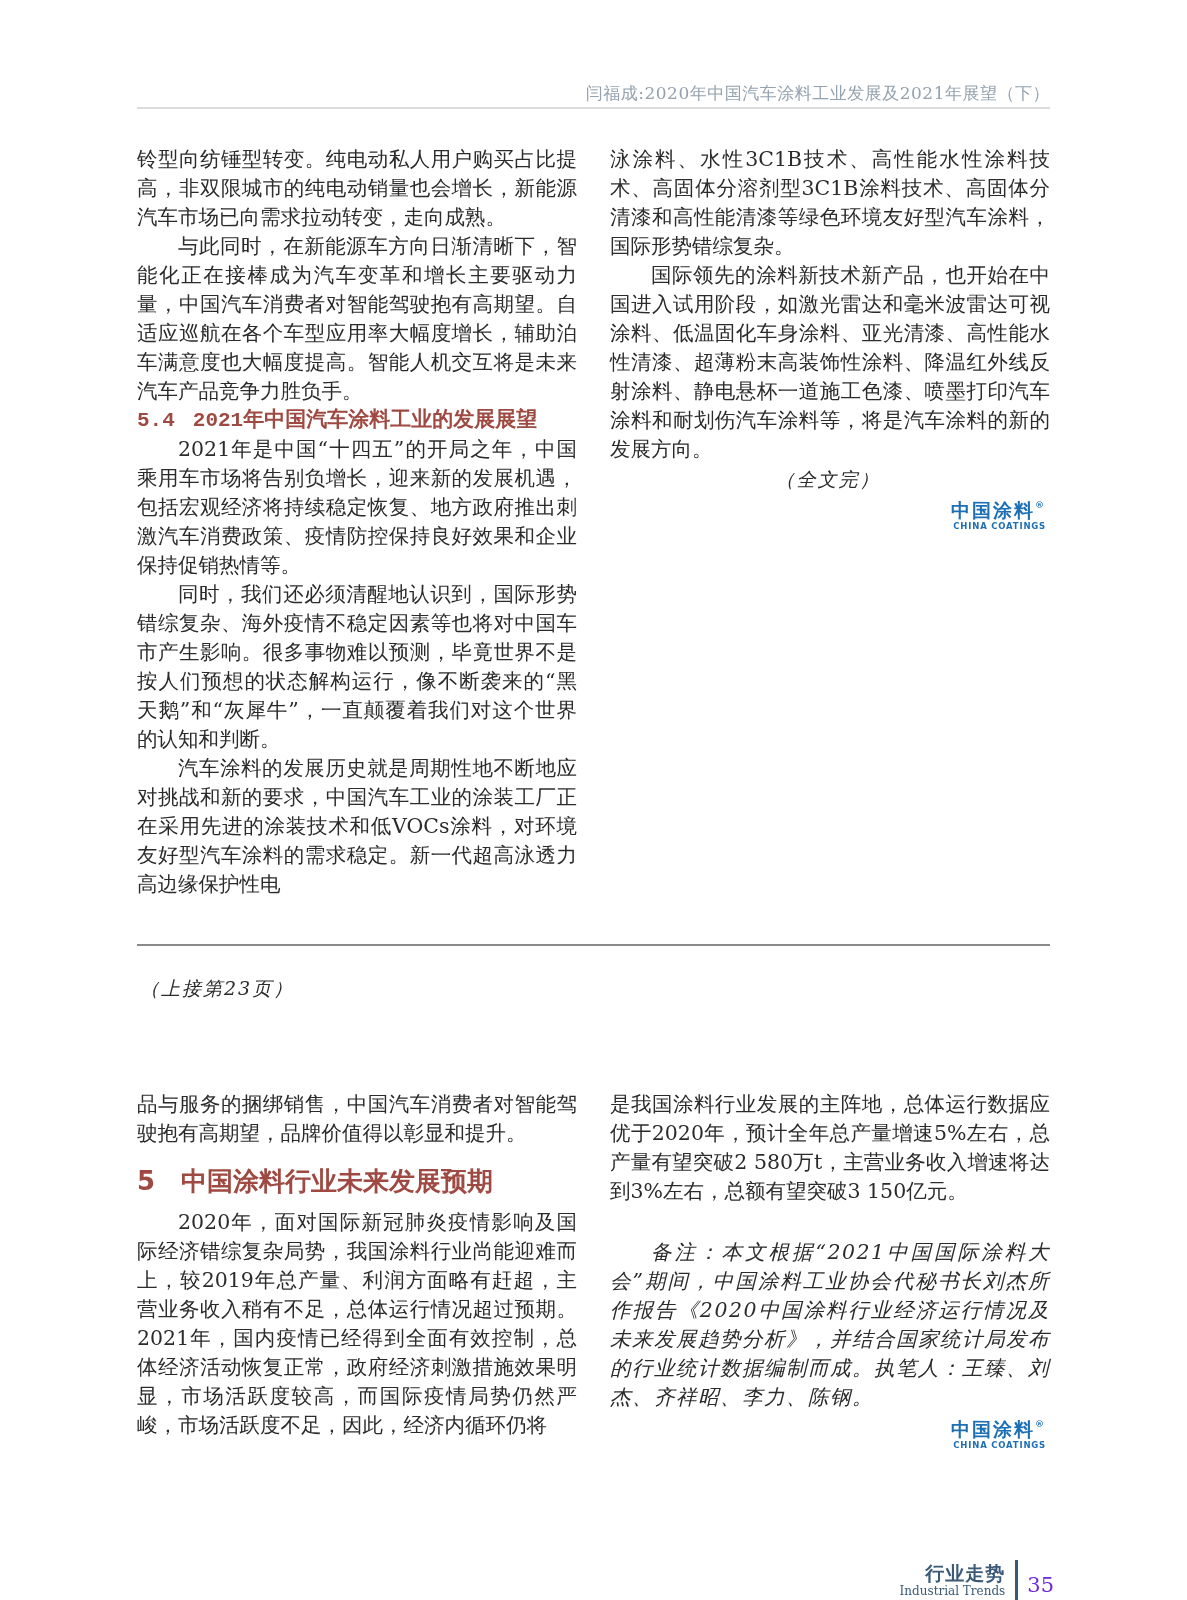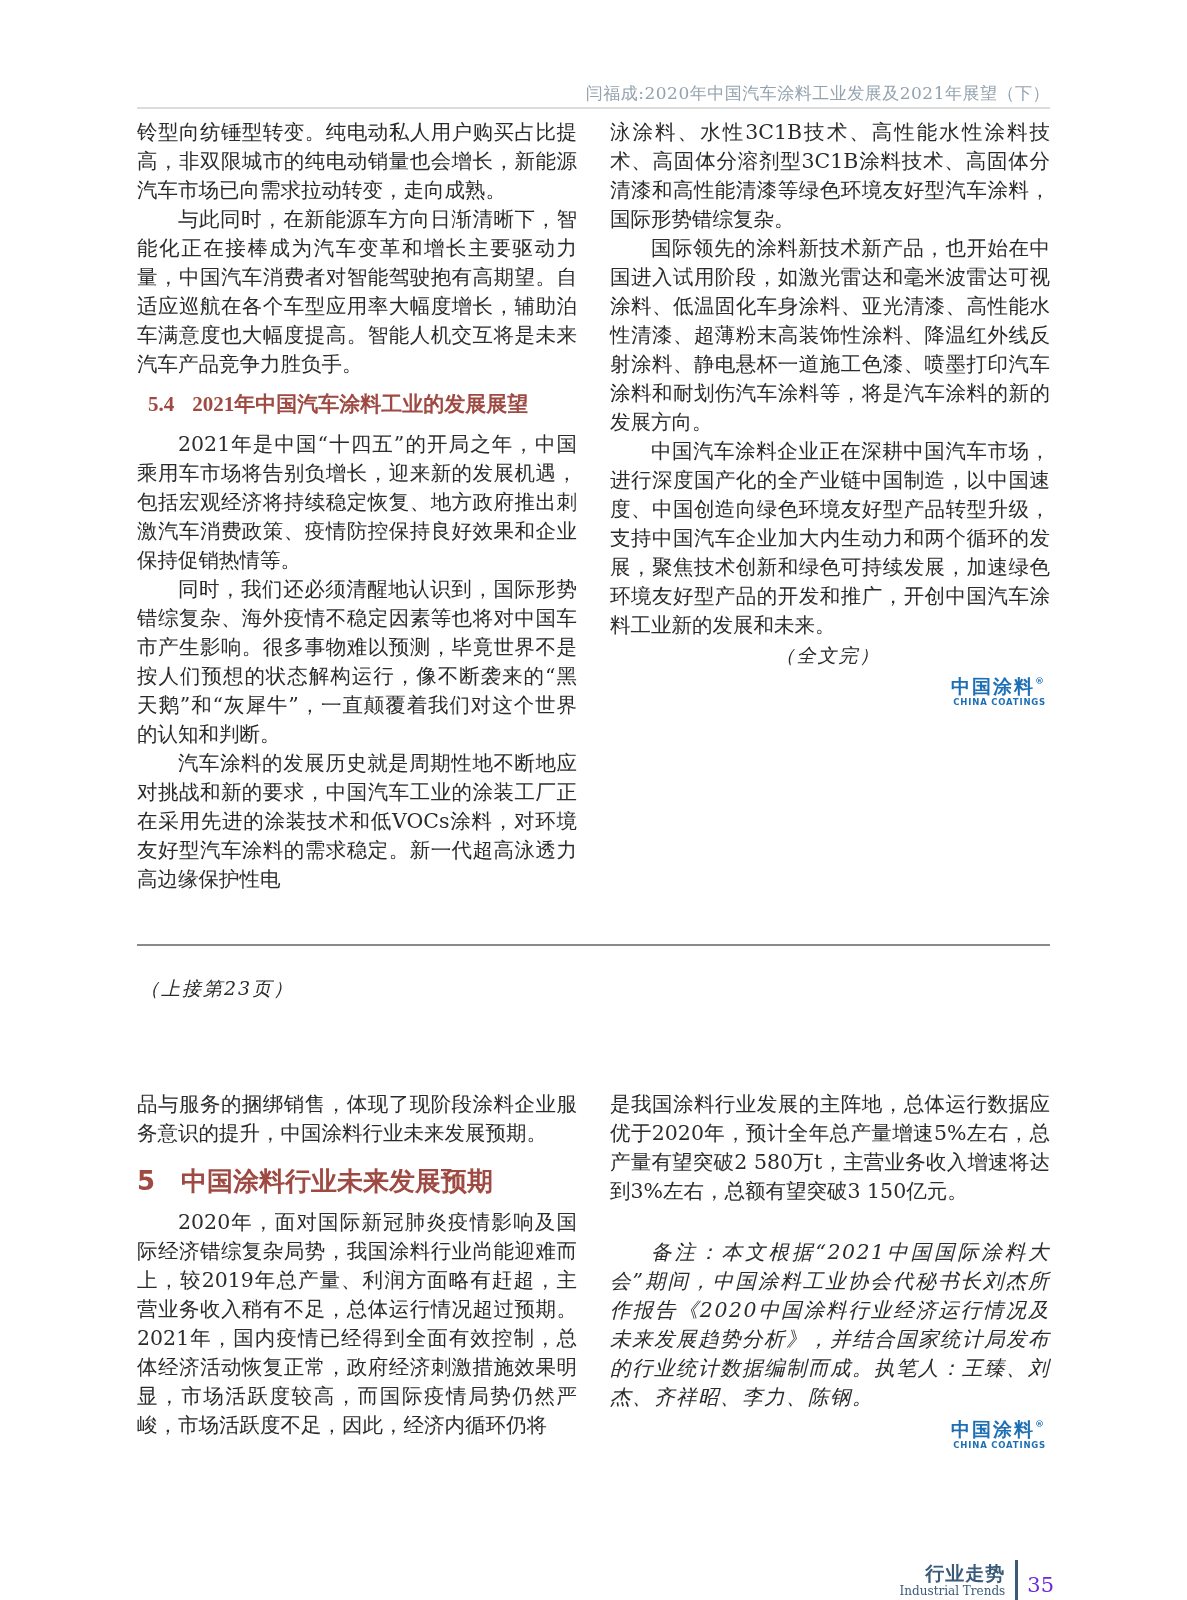--- a/index.html
+++ b/index.html
@@ -19,33 +19,33 @@
     white-space:nowrap;
   }
   .header-rule{
     position:absolute; top:107px; left:137px; width:913px; height:2px;
     background:#dcdcdc;
   }
   .columns{
     position:absolute; left:137px; width:913px;
     display:flex; gap:33px;
   }
-  .columns.top{ top:118px; }
+  .columns.top{ top:145px; }
   .columns.bottom{ top:1090px; }
   .col{ width:440px; }
   .col p{
     font-size:20.5px; line-height:29px;
     text-align:justify;
     color:#2b2b2b;
   }
   .col p.ind{ text-indent:2em; }
   .h54{
-    font-family:Liberation Serif, serif;
+    font-family:Liberation Mono, monospace;
     color:#9e4a42; font-size:21px; font-weight:bold;
-    line-height:29px; margin:11px;
+    line-height:29px; margin:0;
     display:flex; gap:18px;
   }
   .h5{
     font-family:"DejaVu Sans","Liberation Sans",sans-serif;
     color:#9e4a42; font-size:26px; font-weight:bold;
     line-height:34px; margin:16px 0 10px 0;
     display:flex; gap:26px;
   }
   .end-mark{
     text-align:center; font-size:19px; font-style:italic;
@@ -122,35 +122,34 @@
       <span>5.4</span>
       <span>2021年中国汽车涂料工业的发展展望</span>
     </h3>
     <p class="ind">2021年是中国“十四五”的开局之年，中国乘用车市场将告别负增长，迎来新的发展机遇，包括宏观经济将持续稳定恢复、地方政府推出刺激汽车消费政策、疫情防控保持良好效果和企业保持促销热情等。</p>
     <p class="ind">同时，我们还必须清醒地认识到，国际形势错综复杂、海外疫情不稳定因素等也将对中国车市产生影响。很多事物难以预测，毕竟世界不是按人们预想的状态解构运行，像不断袭来的“黑天鹅”和“灰犀牛”，一直颠覆着我们对这个世界的认知和判断。</p>
     <p class="ind">汽车涂料的发展历史就是周期性地不断地应对挑战和新的要求，中国汽车工业的涂装工厂正在采用先进的涂装技术和低VOCs涂料，对环境友好型汽车涂料的需求稳定。新一代超高泳透力高边缘保护性电</p>
   </div>
   <div class="col">
     <p class="noind">泳涂料、水性3C1B技术、高性能水性涂料技术、高固体分溶剂型3C1B涂料技术、高固体分清漆和高性能清漆等绿色环境友好型汽车涂料，国际形势错综复杂。</p>
     <p class="ind">国际领先的涂料新技术新产品，也开始在中国进入试用阶段，如激光雷达和毫米波雷达可视涂料、低温固化车身涂料、亚光清漆、高性能水性清漆、超薄粉末高装饰性涂料、降温红外线反射涂料、静电悬杯一道施工色漆、喷墨打印汽车涂料和耐划伤汽车涂料等，将是汽车涂料的新的发展方向。</p>
-    <p class="ind">中国汽车涂料企业正在深耕中国汽车市场，进行深度国产化的全产业链中国制造，以中国速度、中国创造向绿色环境友好型产品转型升级，支持中国汽车企业加大内生动力和两个循环的发展，聚焦技术创新和绿色可持续发展，加速绿色环境友好型产品的开发和推广，开创中国汽车涂料工业新的发展和未来。</p>
     <div class="end-mark">（全文完）</div>
     <div class="logo">
       <span class="cn"><span>中国涂料</span><sup class="mark">®</sup></span>
       <div class="en">CHINA COATINGS</div>
     </div>
   </div>
 </div>
 
 <div class="mid-rule"></div>
 <div class="continuation">（上接第23页）</div>
 
 <div class="columns bottom">
   <div class="col">
-    <p class="noind">品与服务的捆绑销售，体现了现阶段涂料企业服务意识的提升，中国涂料行业未来发展预期。</p>
+    <p class="noind">品与服务的捆绑销售，中国汽车消费者对智能驾驶抱有高期望，品牌价值得以彰显和提升。</p>
     <h2 class="h5">
       <span>5</span>
       <span>中国涂料行业未来发展预期</span>
     </h2>
     <p class="ind">2020年，面对国际新冠肺炎疫情影响及国际经济错综复杂局势，我国涂料行业尚能迎难而上，较2019年总产量、利润方面略有赶超，主营业务收入稍有不足，总体运行情况超过预期。2021年，国内疫情已经得到全面有效控制，总体经济活动恢复正常，政府经济刺激措施效果明显，市场活跃度较高，而国际疫情局势仍然严峻，市场活跃度不足，因此，经济内循环仍将</p>
   </div>
   <div class="col">
     <p class="noind">是我国涂料行业发展的主阵地，总体运行数据应优于2020年，预计全年总产量增速5%左右，总产量有望突破2 580万t，主营业务收入增速将达到3%左右，总额有望突破3 150亿元。</p>
     <p class="note">备注：本文根据“2021中国国际涂料大会”期间，中国涂料工业协会代秘书长刘杰所作报告《2020中国涂料行业经济运行情况及未来发展趋势分析》，并结合国家统计局发布的行业统计数据编制而成。执笔人：王臻、刘杰、齐祥昭、李力、陈钢。</p>
     <div class="logo">

